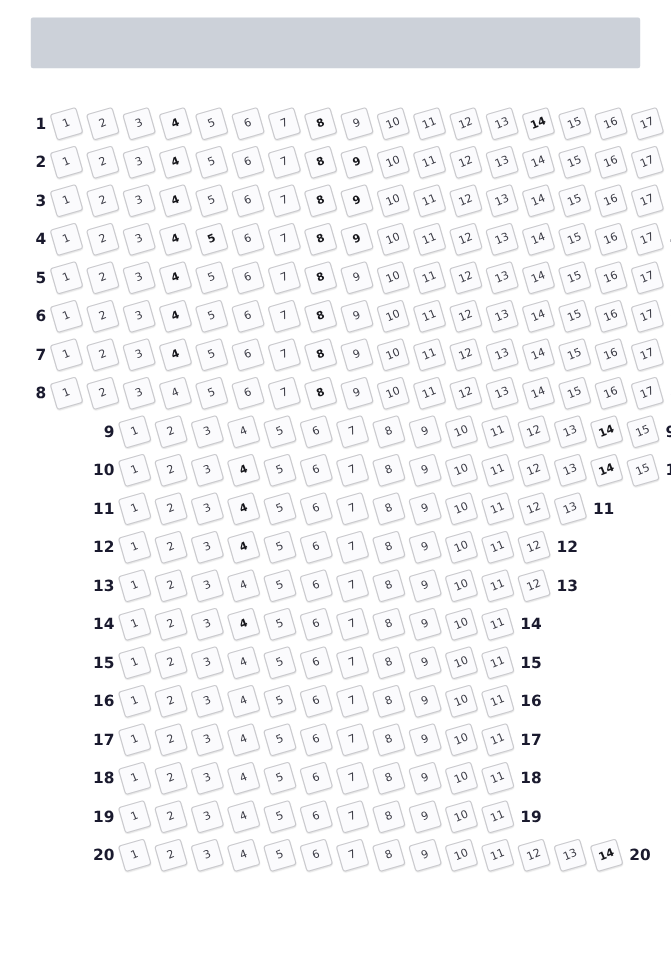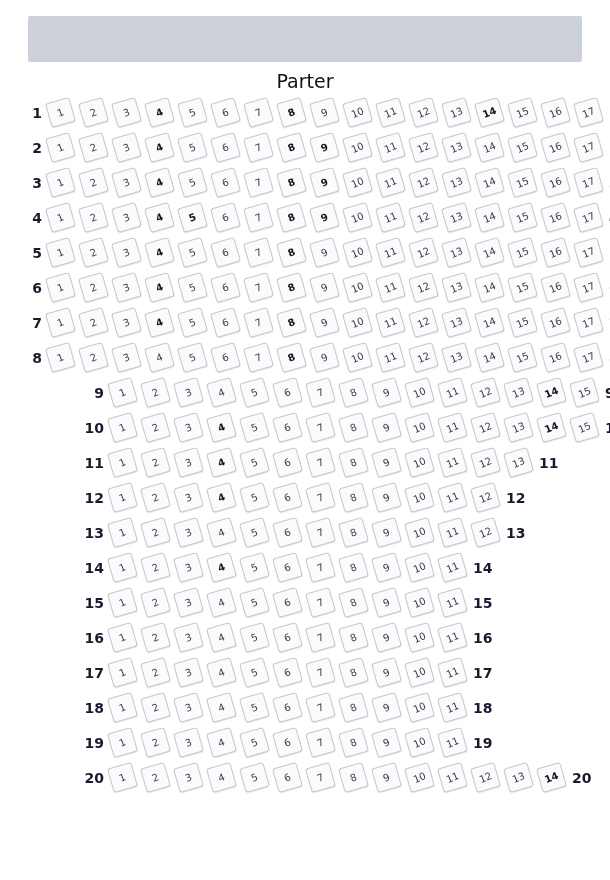--- a/index.html
+++ b/index.html
@@ -98,21 +98,20 @@
     font-weight: bold;
   }
 </style>
 </head>
 <body>
 
 <div id="seatmap">
 
   <div class="stage-bar"></div>
 
-  <div class="map-title">Parter</div>
 
   <div class="rows-area" id="rows-area">
       <div class="seat-row" style="height: 35px;">
         <div class="row-label left" style="left: 12px;">1</div>
         <div class="seats" style="left: 48px; width: 553px;">
           <div class="seat" style="left: 0px;">
             <span class="num">1</span>
           </div>
           <div class="seat" style="left: 33px;">
             <span class="num">2</span>

